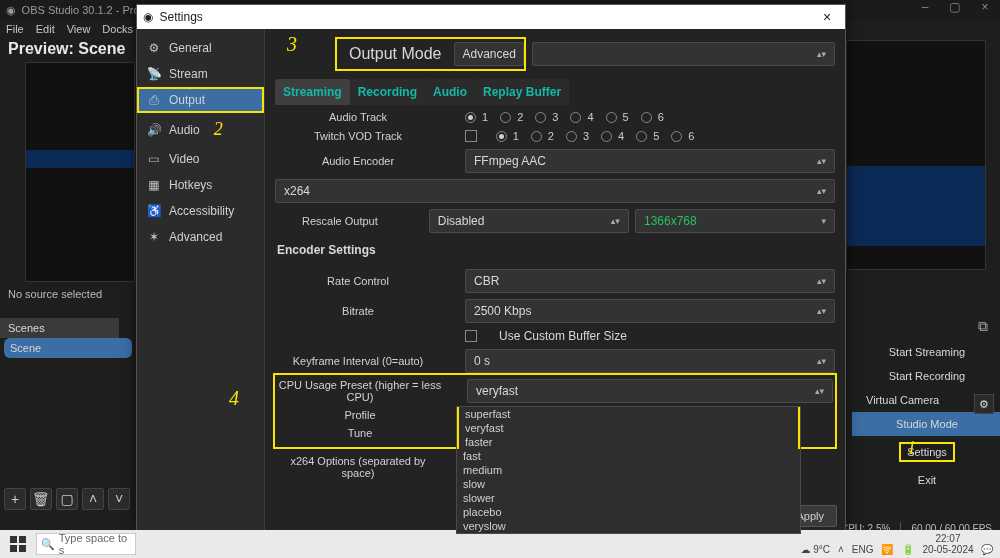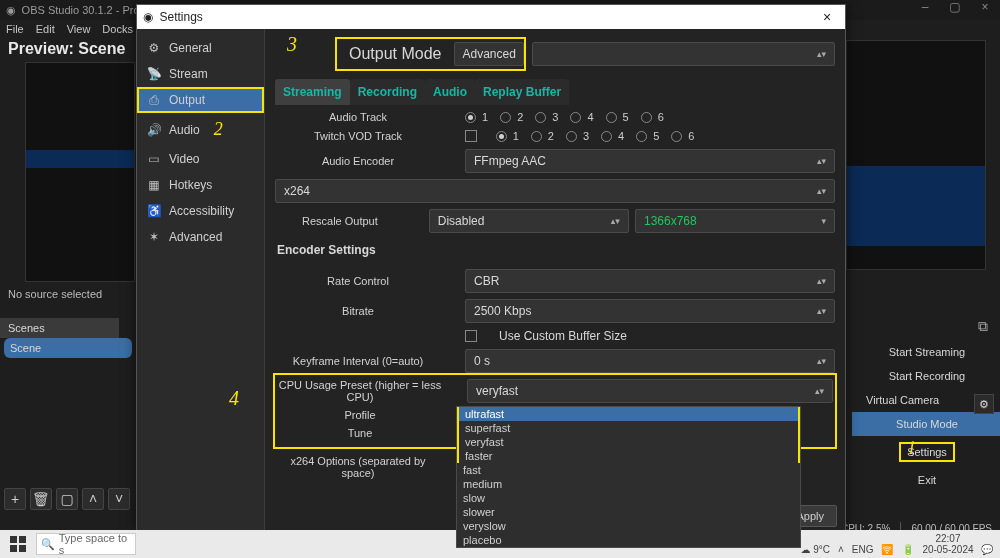--- a/index.html
+++ b/index.html
@@ -321,30 +321,29 @@
         <div class="frow">
           <div class="flabel">x264 Options (separated by space)</div>
         </div>
       </div>
     </div>
   </div>
   <button class="dlg-apply">Apply</button>
 </div>
 
 <div class="dropdown-list">
-  <div class="opt hover boxed">ultrafast</div>
   <div class="opt boxed">superfast</div>
   <div class="opt boxed">veryfast</div>
   <div class="opt boxed">faster</div>
   <div class="opt">fast</div>
   <div class="opt">medium</div>
   <div class="opt">slow</div>
   <div class="opt">slower</div>
+  <div class="opt">placebo</div>
   <div class="opt">veryslow</div>
-  <div class="opt">placebo</div>
 </div>
 
 <div class="taskbar">
   <div class="start">
     <svg width="16" height="16" viewBox="0 0 16 16">
         <rect x="0" y="0" width="7" height="7" fill="#333"></rect>
         <rect x="9" y="0" width="7" height="7" fill="#333"></rect>
         <rect x="0" y="9" width="7" height="7" fill="#333"></rect>
         <rect x="9" y="9" width="7" height="7" fill="#333"></rect>
       </svg>

